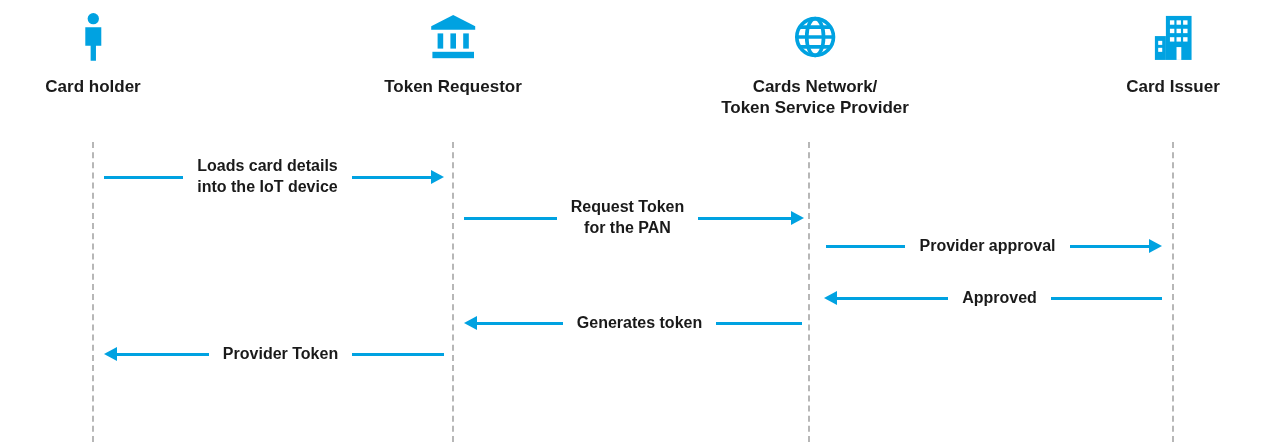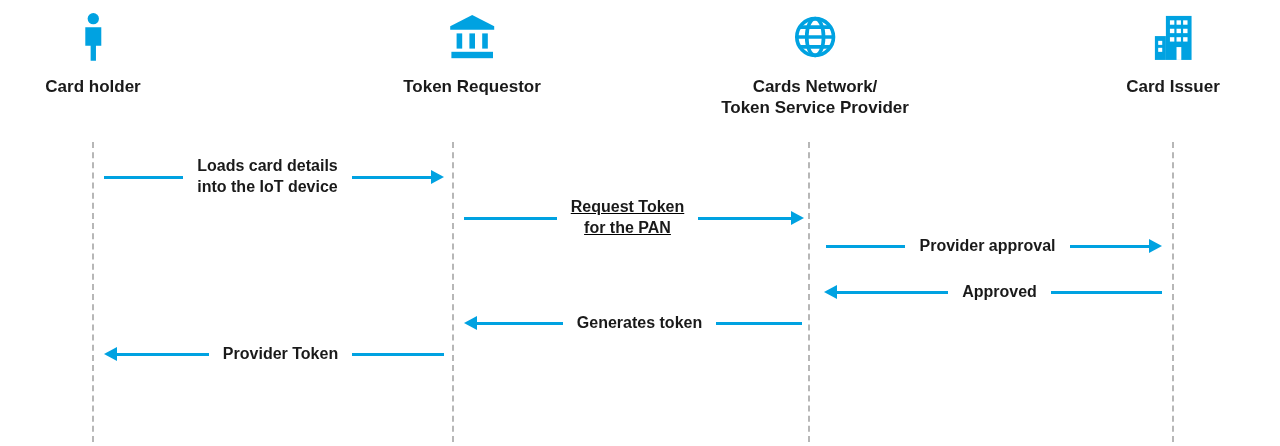--- a/index.html
+++ b/index.html
@@ -34,21 +34,21 @@
   }
   .actor-label {
     margin-top: 14px;
     font-size: 17px;
     font-weight: bold;
     color: #1a1a1a;
     white-space: pre-line;
     line-height: 1.25;
   }
   .actor-1 { left: 93px; }
-  .actor-2 { left: 472px; }
+  .actor-2 { left: 453px; }
   .actor-3 { left: 815px; }
   .actor-4 { left: 1173px; }
 
   
   .lifeline {
     position: absolute;
     top: 142px;
     bottom: 4px;
     width: 0;
     border-left: 2px dashed #b7b7b7;
@@ -88,23 +88,23 @@
     border-top: 7px solid transparent;
     border-bottom: 7px solid transparent;
     border-left: 13px solid #00a2e1;
   }
   .arrowhead.left {
     border-top: 7px solid transparent;
     border-bottom: 7px solid transparent;
     border-right: 13px solid #00a2e1;
   }
   .msg-1 { left: 104px;  width: 340px; top: 155px; }
-  .msg-2 { left: 464px;  width: 340px; top: 196px; text-decoration: underline; }
+  .msg-2 { left: 464px;  width: 340px; top: 196px; }
   .msg-3 { left: 826px;  width: 336px; top: 224px; }
-  .msg-4 { left: 824px;  width: 338px; top: 270px; }
+  .msg-4 { left: 824px;  width: 338px; top: 276px; }
   .msg-5 { left: 464px;  width: 338px; top: 301px; }
   .msg-6 { left: 104px;  width: 340px; top: 332px; }
 
   .icon-svg { display: block; }
 </style>
 </head>
 <body>
 
 <div class="diagram">
 

